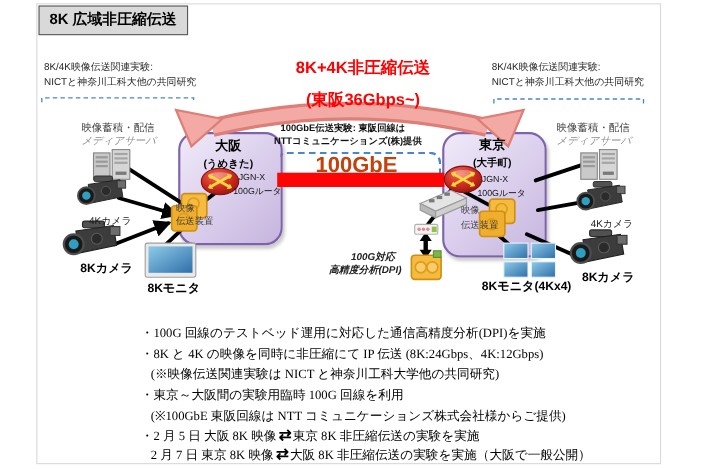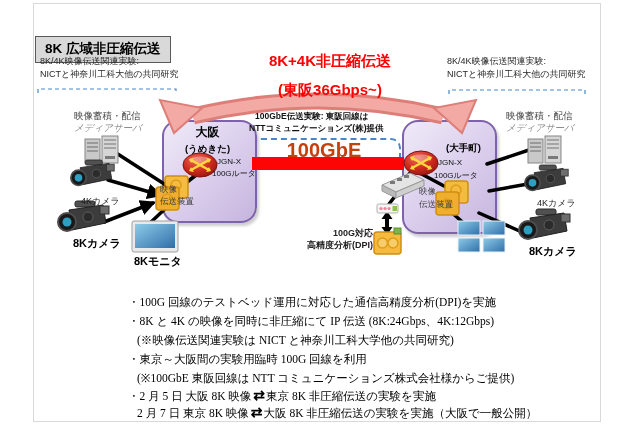--- a/index.html
+++ b/index.html
@@ -1,41 +1,41 @@
 <!DOCTYPE html>
 <html><head>
 <meta charset="utf-8">
 <style>
   html,body{margin:0;padding:0;background:#fff;}
   .slide{position:relative;width:640px;height:426px;background:#fff;overflow:hidden;
          font-family:"Liberation Sans",sans-serif;color:#000;}
   .abs{position:absolute;}
   .frame{left:33px;top:3px;width:566px;height:417px;border:1px solid #d9d9d9;z-index:0;}
   .title-box{left:35px;top:5px;background:#d9d9d9;border:1px solid #595959;
-             padding:3px 9px 4px 9px;font-size:13.5px;font-weight:bold;z-index:4;margin-top:31px;}
+             padding:3px 9px 4px 9px;font-size:13.5px;font-weight:bold;z-index:4;}
   .note{font-size:9px;line-height:13px;color:#262626;z-index:4;}
   .headline{width:200px;text-align:center;color:#fe0000;font-weight:bold;font-size:15px;z-index:4;}
   .linknote{font-size:8.5px;font-weight:bold;color:#111;z-index:4;white-space:nowrap;}
   .dashed-box{left:251px;top:138px;width:146px;height:27px;border:2px dashed #4a86c8;
               border-radius:10px;z-index:1;}
   .gbe{left:251px;top:139px;width:146px;text-align:center;font-size:20px;font-weight:bold;
        color:#c2410c;z-index:4;}
   .redbar{left:252px;top:157px;width:152px;height:13px;background:#fe0505;z-index:2;}
   .node{border:2px solid #7e62ab;border-radius:16px;z-index:1;
         background:linear-gradient(135deg,#f0eaf8 0%,#ddd2ee 45%,#c6b5de 100%);
         box-shadow:2px 3px 3px rgba(0,0,0,0.2);}
   .node-name{width:91px;text-align:center;font-size:12px;font-weight:bold;z-index:4;}
   .node-sub{width:91px;text-align:center;font-size:9.5px;font-weight:bold;z-index:4;}
   .tinylabel{font-size:8px;color:#111;z-index:4;white-space:nowrap;}
   .devlabel{font-size:8.5px;color:#3d3d3d;z-index:4;white-space:nowrap;}
   .eqlabel{font-size:9.5px;color:#3f3f3f;z-index:4;white-space:nowrap;padding-left:12px;}
   .eqlabel.gray{color:#8c8c8c;font-style:italic;}
   .camlabel{font-size:9px;color:#1a1a1a;z-index:4;white-space:nowrap;}
   .boldlabel{font-size:11px;font-weight:bold;z-index:4;white-space:nowrap;}
-  .dpilabel{font-size:9px;font-weight:bold;color:#222;text-align:right;z-index:4;white-space:nowrap;}
+  .dpilabel{font-size:9px;font-weight:bold;color:#222;text-align:center;z-index:4;white-space:nowrap;font-style:italic;}
   .svglayer{left:0;top:0;z-index:3;pointer-events:none;}
   .bullet{left:128px;width:480px;font-family:"Liberation Serif",serif;font-size:11.5px;
           color:#000;z-index:4;white-space:nowrap;}
   .bullet .xarrow{font-size:14px;font-weight:bold;letter-spacing:-1px;padding:0 2px;}
   .ind{padding-left:9px;}
 </style>
 </head>
 <body>
 
 <div class="slide">
@@ -64,39 +64,41 @@
 
   <div class="abs node" style="left:162px;top:120px;width:91px;height:99px;"></div>
   <div class="abs node-name" style="left:162px;top:124px;">大阪</div>
   <div class="abs node-sub" style="left:162px;top:143px;">(うめきた)</div>
   <div class="abs tinylabel" style="left:217px;top:157px;">JGN-X</div>
   <div class="abs tinylabel" style="left:212px;top:168px;">100Gルータ</div>
   <div class="abs devlabel" style="left:160px;top:184px;">映像</div>
   <div class="abs devlabel" style="left:160px;top:196px;">伝送装置</div>
 
   <div class="abs node" style="left:402px;top:120px;width:91px;height:110px;"></div>
-  <div class="abs node-sub" style="left:402px;top:142px;padding-left:16px;">(大手町)</div>
+  <div class="abs node-name" style="left:402px;top:123px;">東京</div>
+  <div class="abs node-sub" style="left:402px;top:142px;">(大手町)</div>
   <div class="abs tinylabel" style="left:438px;top:158px;">JGN-X</div>
   <div class="abs tinylabel" style="left:434px;top:170px;">100Gルータ</div>
   <div class="abs devlabel" style="left:419px;top:186px;">映像</div>
   <div class="abs devlabel" style="left:419px;top:199px;">伝送装置</div>
 
   <div class="abs dpilabel" style="left:305px;top:227px;width:68px;">100G対応</div>
   <div class="abs dpilabel" style="left:291px;top:239px;width:82px;">高精度分析(DPI)</div>
 
   <div class="abs eqlabel" style="left:62px;top:110px;">映像蓄積・配信</div>
   <div class="abs eqlabel gray" style="left:62px;top:122px;">メディアサーバ</div>
   <div class="abs camlabel" style="left:81px;top:195px;">4Kカメラ</div>
   <div class="abs boldlabel" style="left:73px;top:236px;">8Kカメラ</div>
   <div class="abs boldlabel" style="left:134px;top:254px;">8Kモニタ</div>
 
   <div class="abs eqlabel" style="left:494px;top:110px;">映像蓄積・配信</div>
   <div class="abs eqlabel gray" style="left:494px;top:122px;">メディアサーバ</div>
   <div class="abs camlabel" style="left:537px;top:197px;">4Kカメラ</div>
   <div class="abs boldlabel" style="left:529px;top:244px;">8Kカメラ</div>
+  <div class="abs boldlabel" style="left:438px;top:253px;">8Kモニタ(4Kx4)</div>
 
   <svg class="abs svglayer" width="640" height="426" viewBox="0 0 640 426">
     <defs>
       <radialGradient id="gradRouter" cx="40%" cy="30%" r="80%">
         <stop offset="0%" stop-color="#ef6a5a"></stop>
           <stop offset="55%" stop-color="#cc2a1d"></stop>
           <stop offset="100%" stop-color="#8e1410"></stop>
       </radialGradient>
       <linearGradient id="gradScreen" x1="0" y1="0" x2="1" y2="1">
         <stop offset="0%" stop-color="#8ecbe9"></stop>

